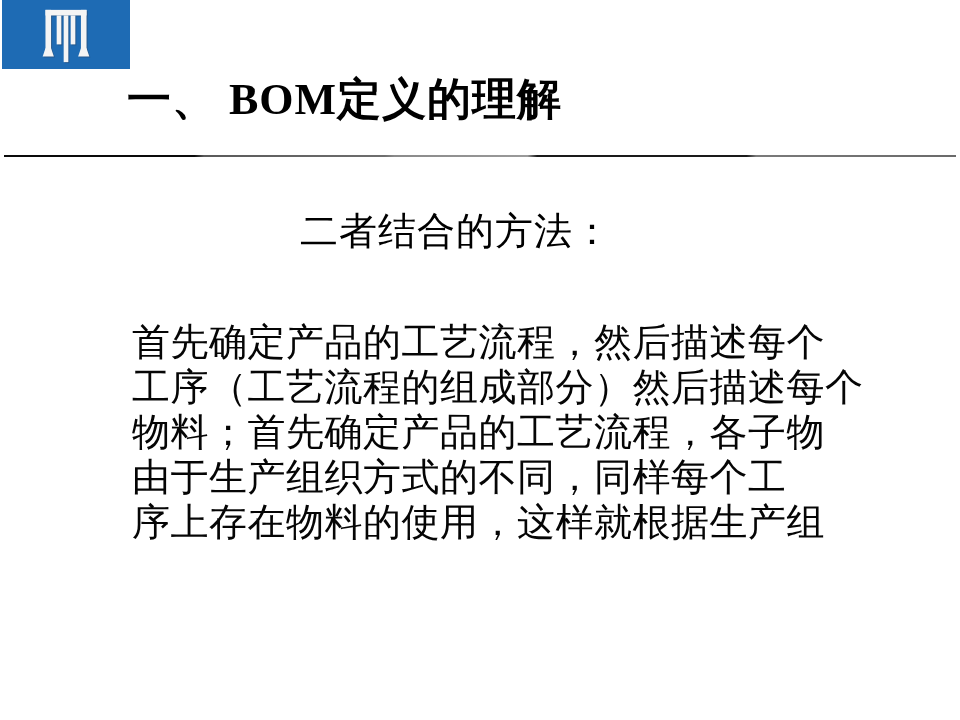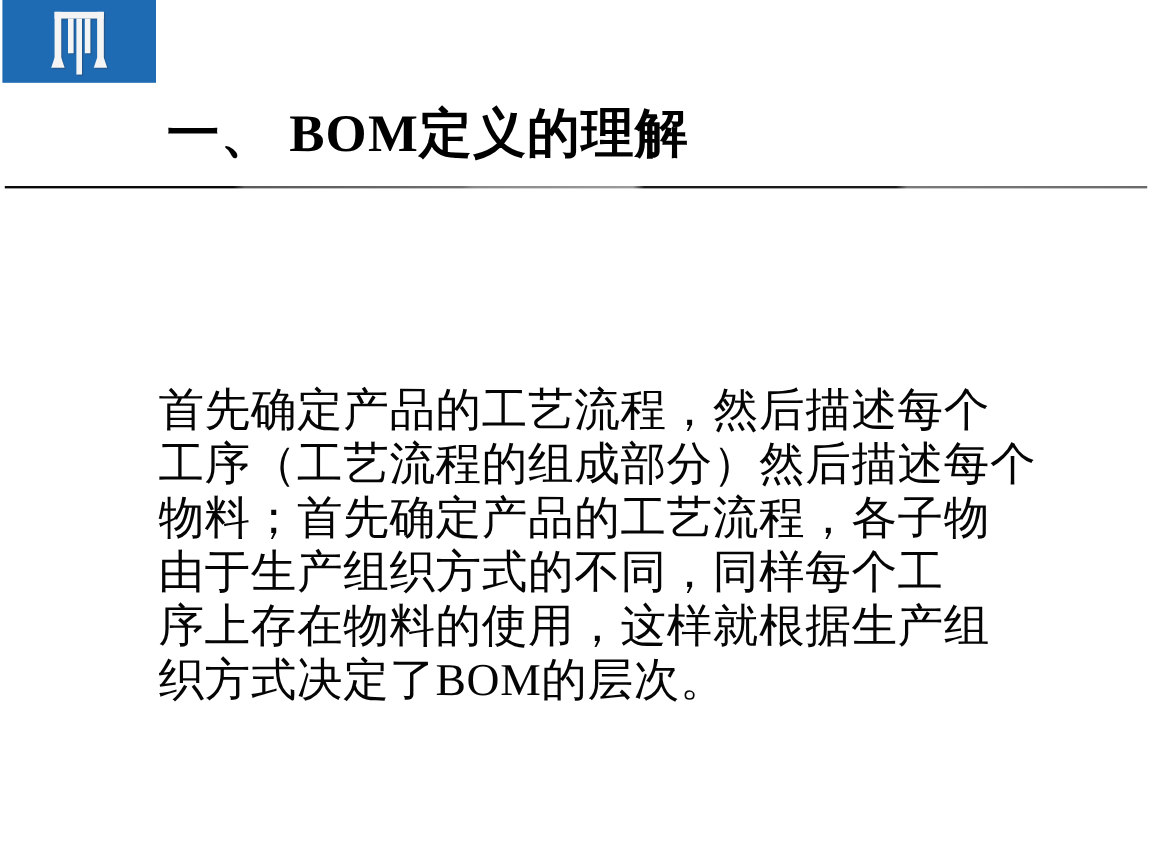--- a/index.html
+++ b/index.html
@@ -28,21 +28,21 @@
   }
   .logo svg {
     display: block;
     margin-top: 3px;
     filter: drop-shadow(1.5px 1.5px 0 rgba(40,60,90,0.45));
   }
   .title {
     position: absolute;
     left: 127px;
     top: 72px;
-    margin: 12px;
+    margin: 0;
     font-size: 44px;
     font-weight: bold;
     color: #000000;
     letter-spacing: 1px;
     white-space: pre;
     line-height: 56px;
   }
   .divider {
     position: absolute;
     left: 4px;
@@ -103,23 +103,23 @@
 
         <rect x="60" y="16" width="10" height="62"></rect>
       </g>
     </svg>
   </div>
 
   <h1 class="title">一、 BOM定义的理解</h1>
 
   <div class="divider"></div>
 
+  <div class="subtitle">二者结合的方法：</div>
 
   <div class="body-text">
     <div class="line">首先确定产品的工艺流程，然后描述每个</div>
     <div class="line">工序（工艺流程的组成部分）然后描述每个</div>
     <div class="line">物料；首先确定产品的工艺流程，各子物</div>
     <div class="line">由于生产组织方式的不同，同样每个工</div>
     <div class="line">序上存在物料的使用，这样就根据生产组</div>
-    <div class="line">织方式决定了BOM的层次。</div>
   </div>
 
 </div>
 
 </body></html>

